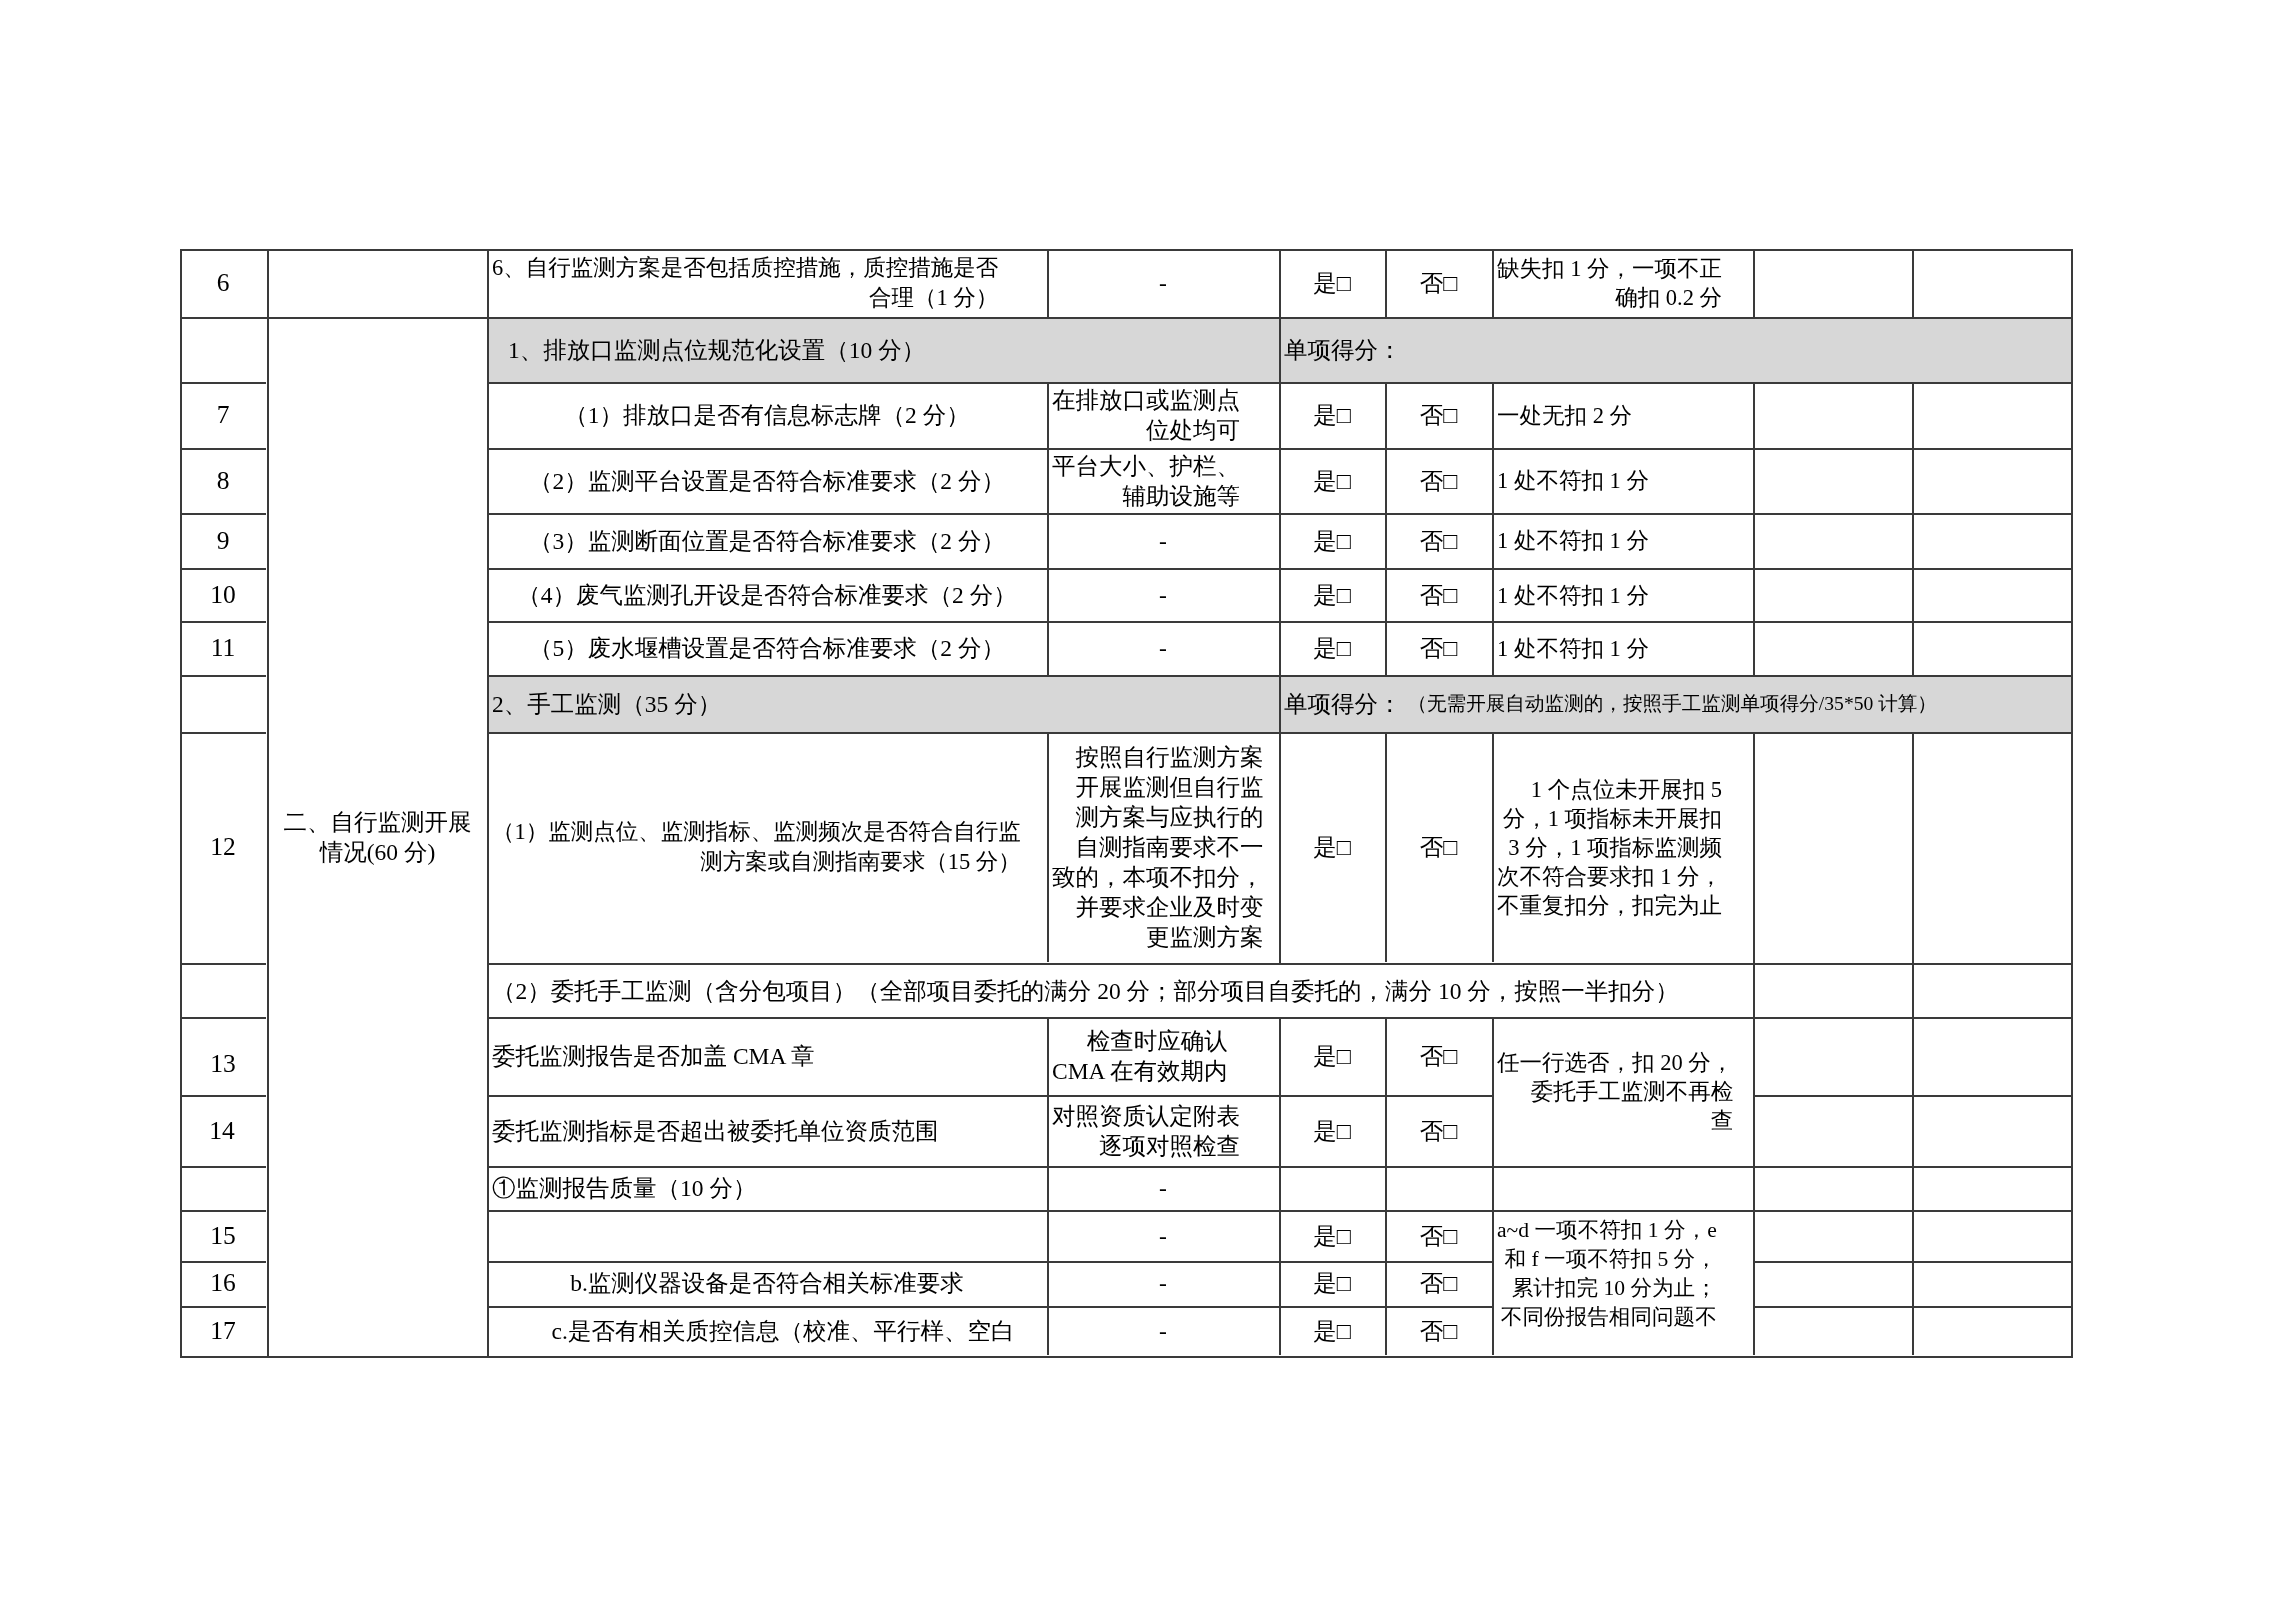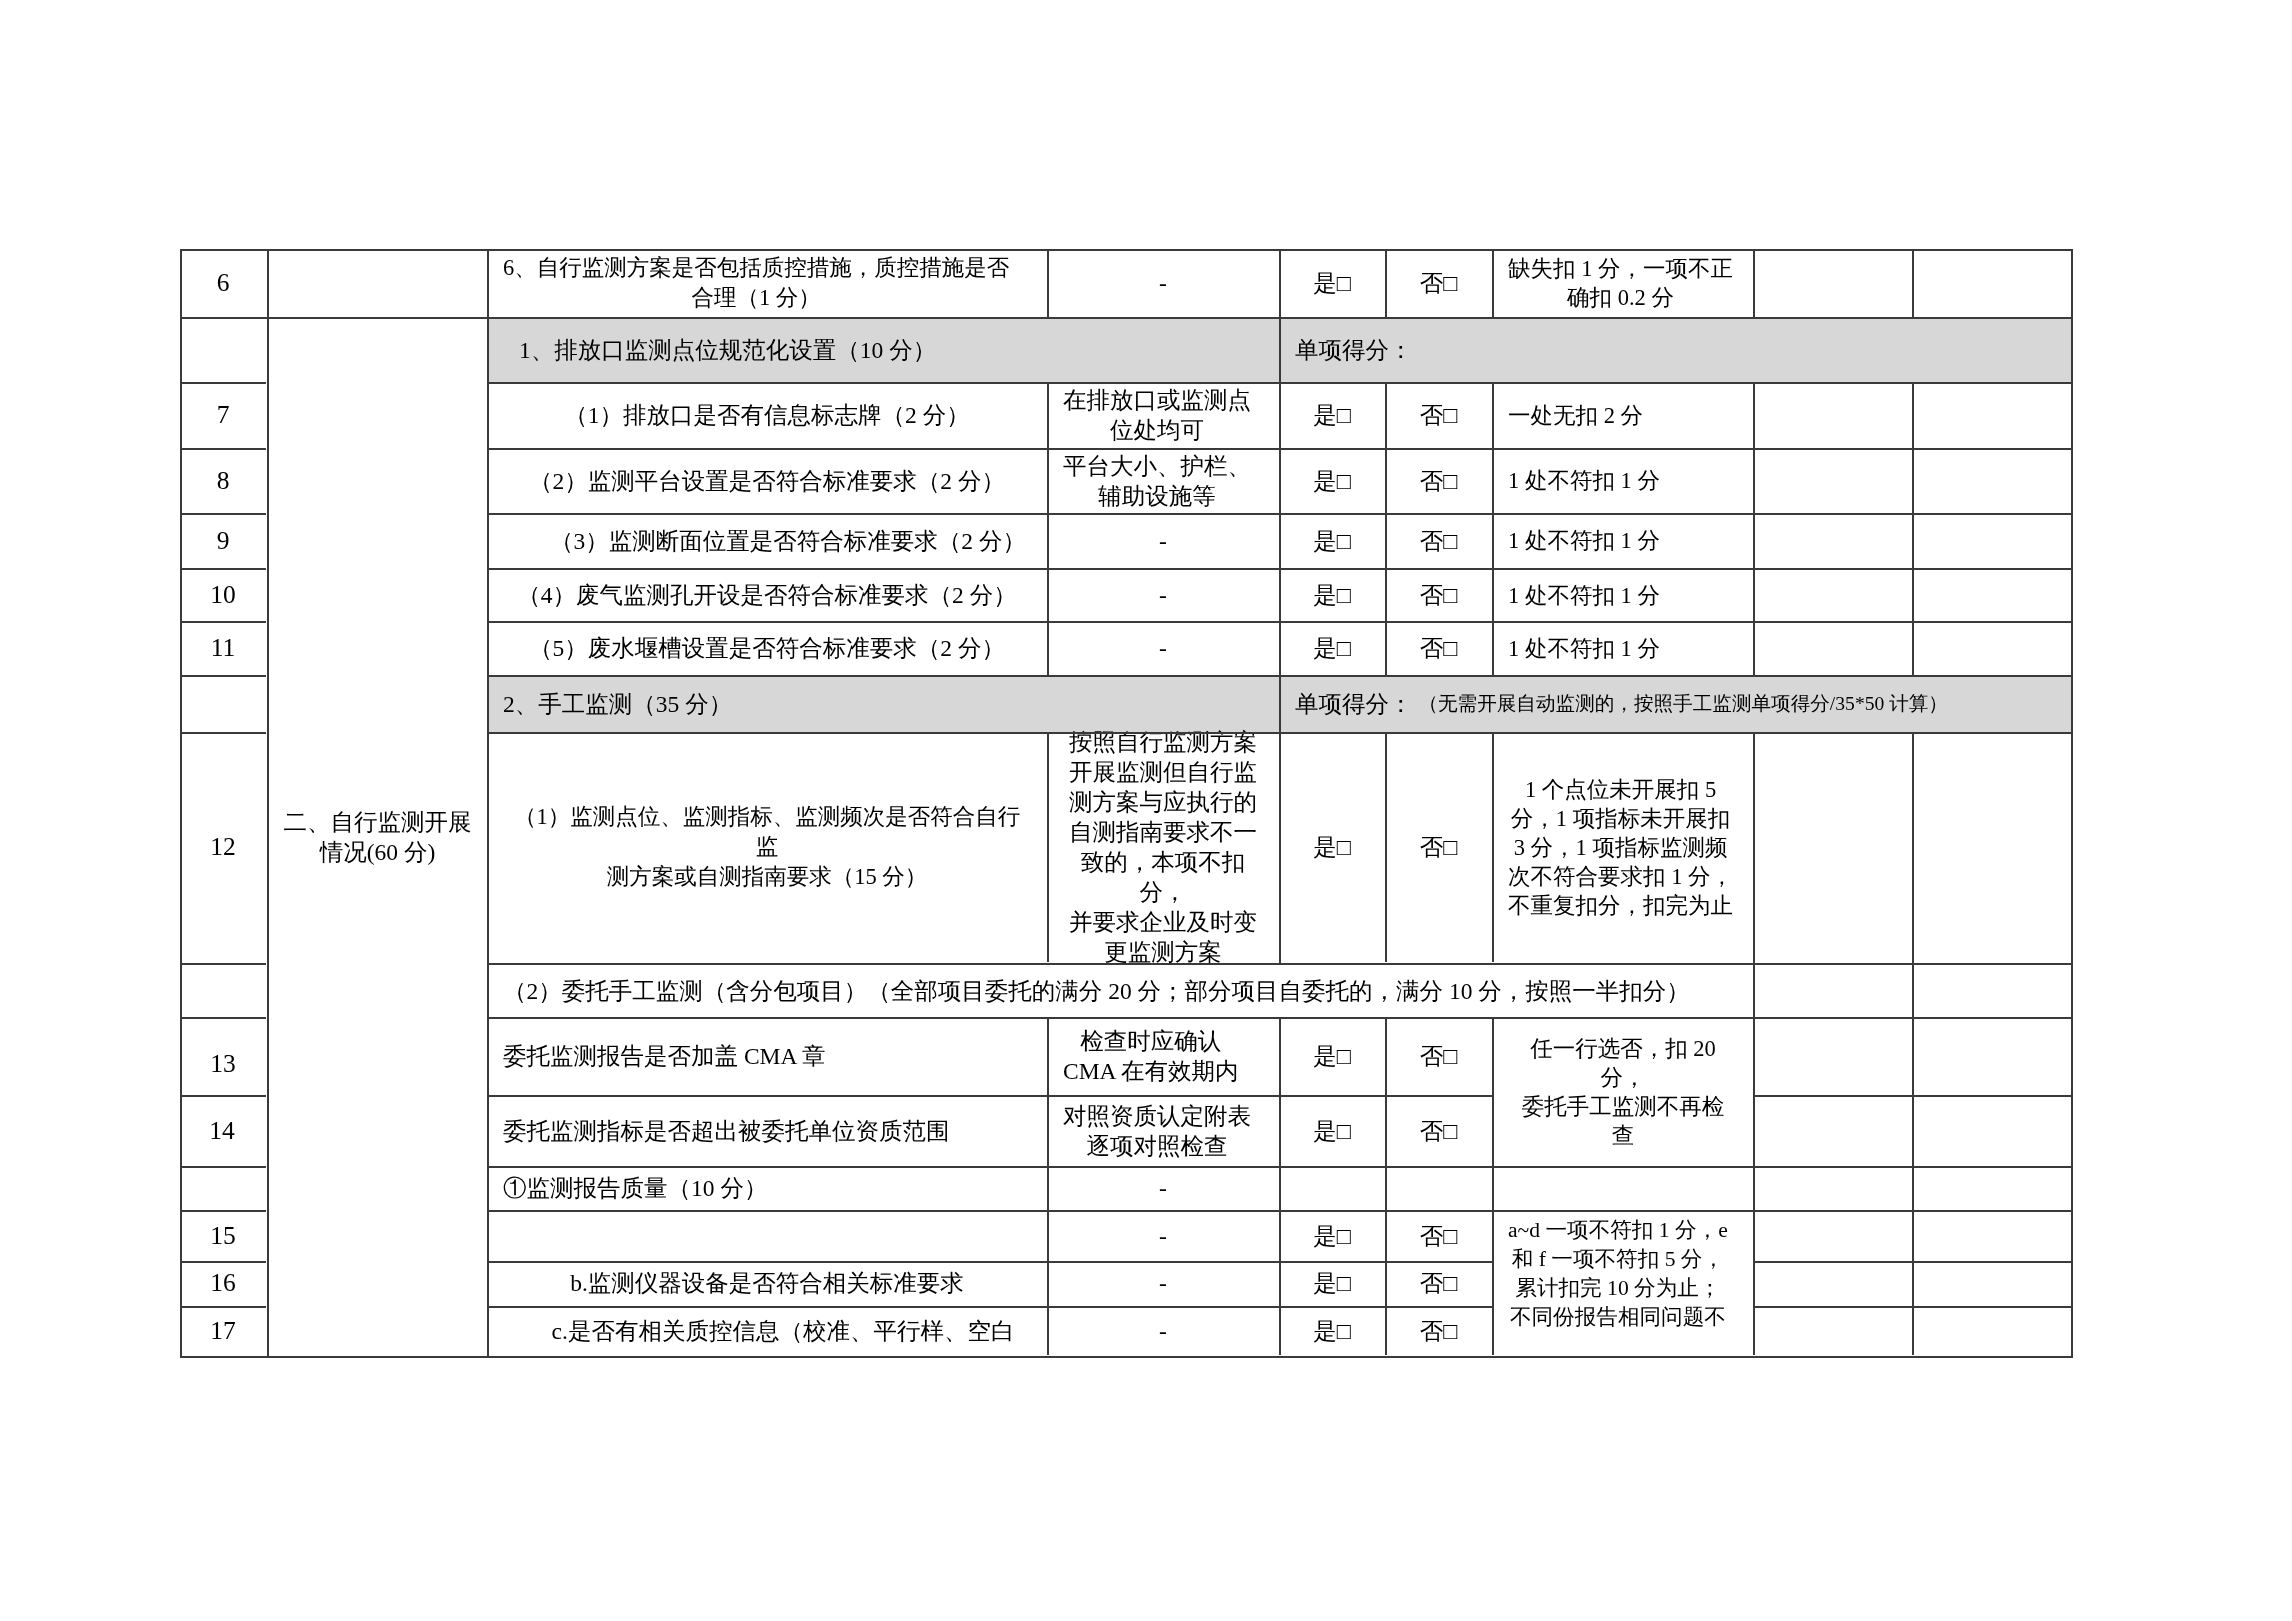--- a/index.html
+++ b/index.html
@@ -3,21 +3,21 @@
 <meta charset="utf-8">
 <style>
   html,body{margin:0;padding:0;background:#ffffff;}
   .page{position:relative;width:2293px;height:1621px;background:#ffffff;overflow:hidden;
         font-family:"Liberation Serif","DejaVu Serif",serif;color:#000;}
   .gray{position:absolute;background:#d7d7d7;}
   .vl{position:absolute;width:2px;background:#3a3a3a;}
   .hl{position:absolute;height:2px;background:#3a3a3a;}
   .cell{position:absolute;display:flex;align-items:center;font-size:23.5px;line-height:30px;box-sizing:border-box;}
   .c{justify-content:center;text-align:center;}
-  .l{padding:0 16px;text-align:center;}
+  .l{padding:0 5px;text-align:right;}
   .pre{white-space:pre-line;}
   .num{font-size:25.5px;}
   .fit{font-size:22.5px;}
   .ded{font-size:22.5px;line-height:29px;}
   .ded2{font-size:21.6px;line-height:29px;}
   .topal{align-items:flex-start;padding-top:5.9px;}
   .score-note{font-size:19.6px;margin-left:5.9px;}
 </style>
 </head>
 <body>
@@ -41,21 +41,21 @@
   <div class="cell c num" style="left:180px;top:1306px;width:86px;height:50px;">17</div>
 
   <div class="cell c pre" style="left:267px;top:317px;width:221px;height:1039px;">二、自行监测开展
 情况(60 分)</div>
 
   <div class="cell l pre fit" style="left:487px;top:249px;width:560px;height:68px;">6、自行监测方案是否包括质控措施，质控措施是否
 合理（1 分）</div>
   <div class="cell l" style="left:487px;top:317px;width:792px;height:66px;margin-left:16px;">1、排放口监测点位规范化设置（10 分）</div>
   <div class="cell c" style="left:487px;top:382px;width:560px;height:66px;">（1）排放口是否有信息标志牌（2 分）</div>
   <div class="cell c" style="left:487px;top:448px;width:560px;height:65px;">（2）监测平台设置是否符合标准要求（2 分）</div>
-  <div class="cell c" style="left:508px;top:513px;width:560px;height:55px;">（3）监测断面位置是否符合标准要求（2 分）</div>
+  <div class="cell c" style="left:487px;top:513px;width:560px;height:55px;">（3）监测断面位置是否符合标准要求（2 分）</div>
   <div class="cell c" style="left:487px;top:568px;width:560px;height:54px;">（4）废气监测孔开设是否符合标准要求（2 分）</div>
   <div class="cell c" style="left:487px;top:621px;width:560px;height:54px;">（5）废水堰槽设置是否符合标准要求（2 分）</div>
   <div class="cell l" style="left:487px;top:675px;width:792px;height:57px;">2、手工监测（35 分）</div>
   <div class="cell l pre fit" style="left:487px;top:732px;width:560px;height:230px;">（1）监测点位、监测指标、监测频次是否符合自行监
 测方案或自测指南要求（15 分）</div>
   <div class="cell l" style="left:487px;top:963px;width:1266px;height:55px;">（2）委托手工监测（含分包项目）（全部项目委托的满分 20 分；部分项目自委托的，满分 10 分，按照一半扣分）</div>
   <div class="cell l" style="left:487px;top:1017px;width:560px;height:77px;">委托监测报告是否加盖 CMA 章</div>
   <div class="cell l" style="left:487px;top:1095px;width:560px;height:72px;">委托监测指标是否超出被委托单位资质范围</div>
   <div class="cell l" style="left:487px;top:1166px;width:560px;height:44px;">①监测报告质量（10 分）</div>
   <div class="cell c" style="left:487px;top:1261px;width:560px;height:44px;">b.监测仪器设备是否符合相关标准要求</div>

